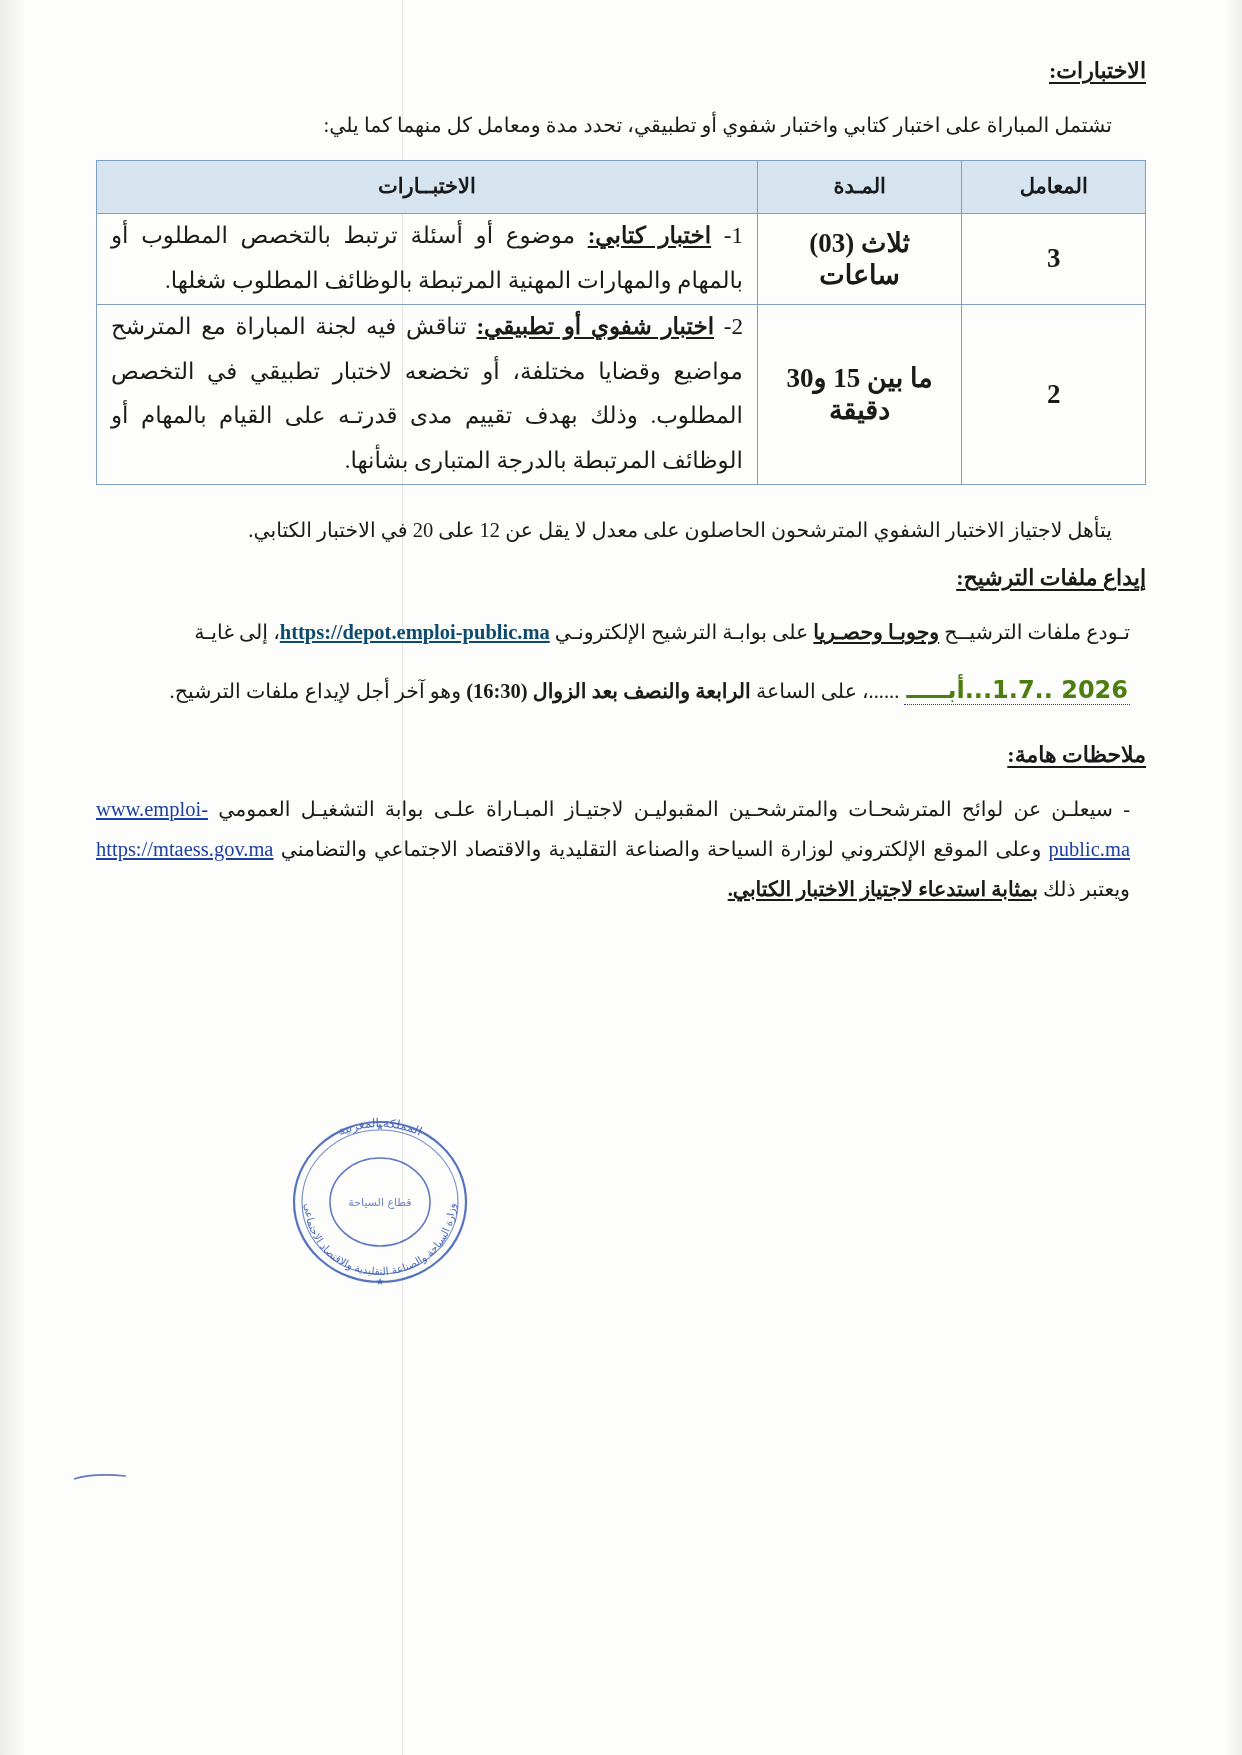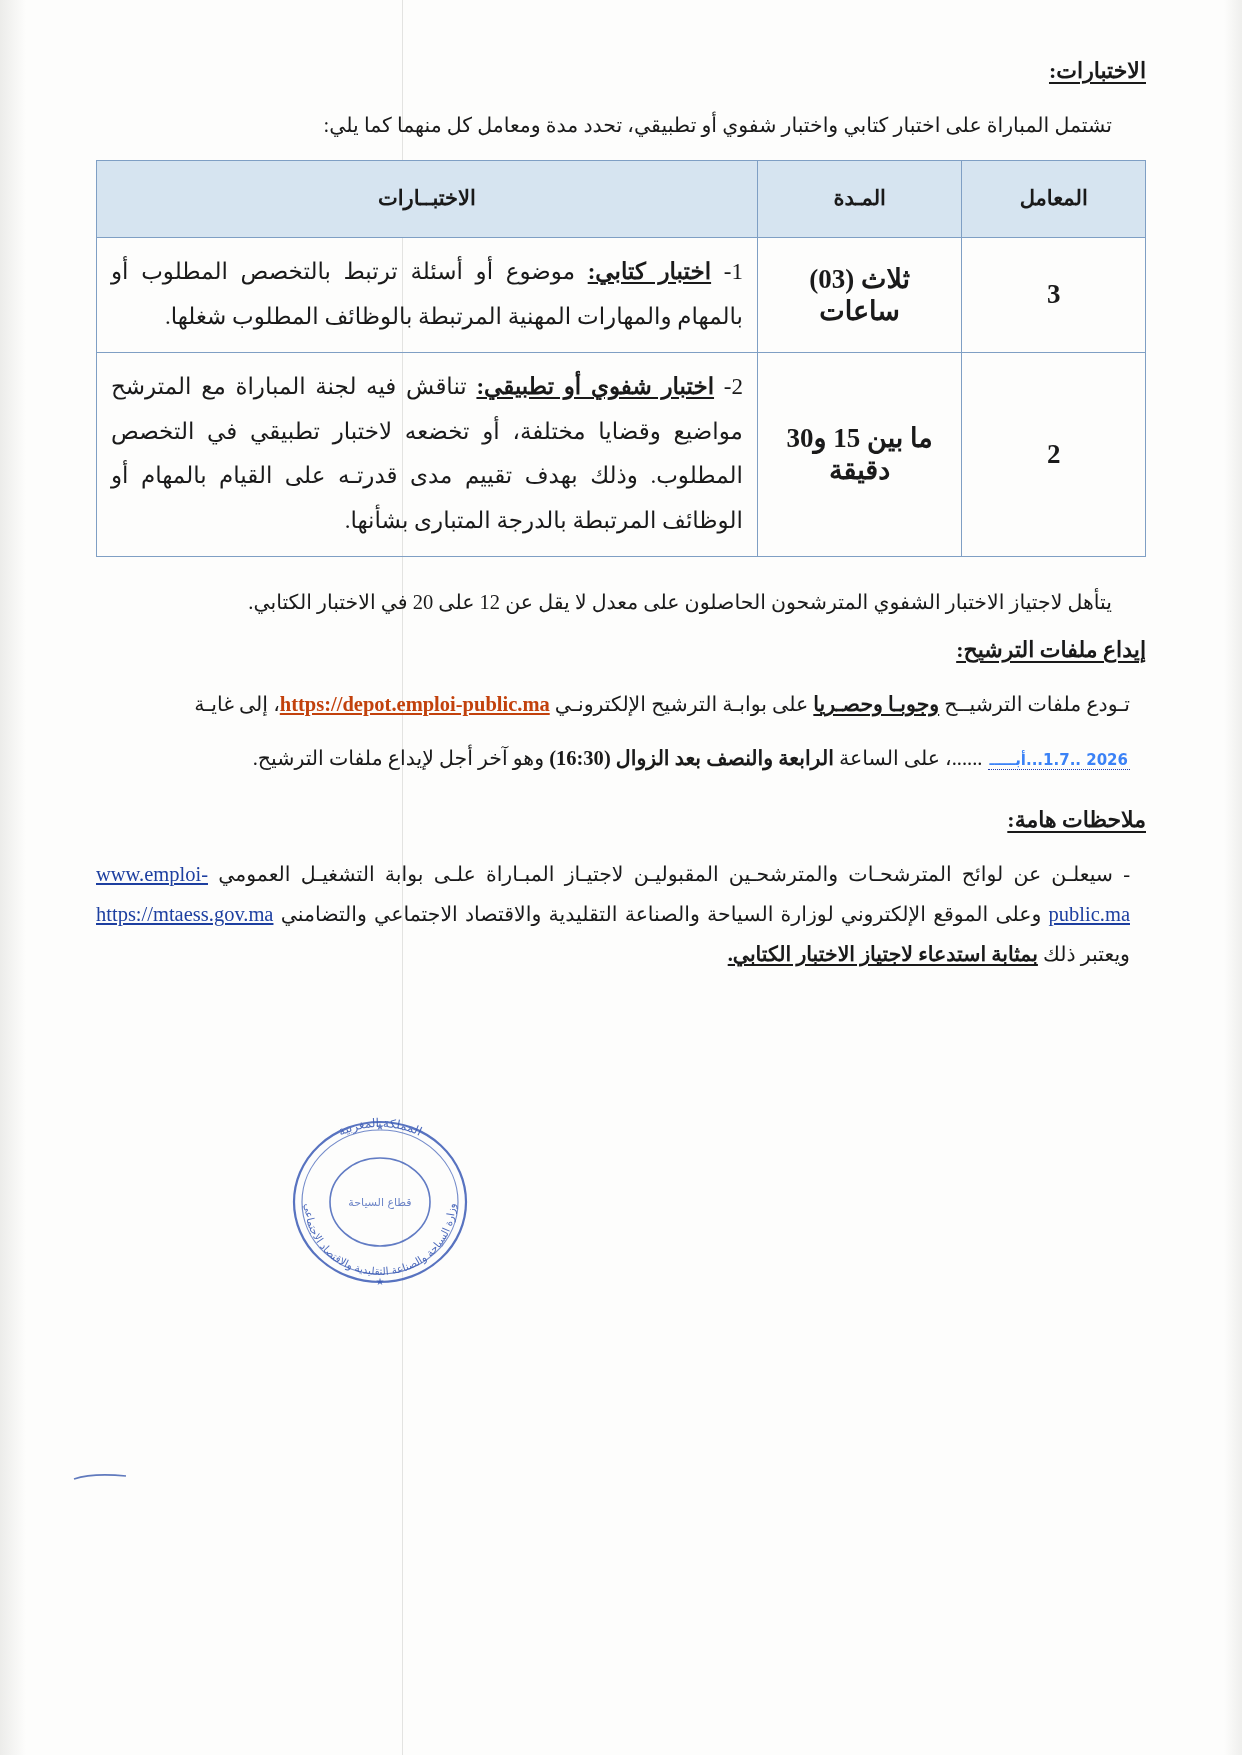--- a/index.html
+++ b/index.html
@@ -69,21 +69,21 @@
   }
   
   table.exams {
     width: 100%;
     border-collapse: collapse;
     margin: 14px 0 26px 0;
     table-layout: fixed;
   }
   table.exams th, table.exams td {
     border: 1px solid #7f9fc4;
-    padding: 12px 14px;
+    padding: 0 14px;
     vertical-align: middle;
   }
   table.exams thead th {
     background: #d6e4f0;
     font-size: 21px;
     font-weight: bold;
     text-align: center;
     height: 52px;
   }
   col.c-coef { width: 17.5%; }
@@ -114,33 +114,33 @@
   .bold { font-weight: bold; }
   .link {
     color: #1d3fa0;
     text-decoration: underline;
     text-underline-offset: 2px;
     direction: ltr;
     unicode-bidi: embed;
     font-family: "Liberation Serif", serif;
   }
   .link-blue {
-    color: #c2410c;
+    color: #0c4a6e;
     font-weight: bold;
     text-decoration: underline;
     text-underline-offset: 2px;
     direction: ltr;
     unicode-bidi: embed;
   }
   .handwritten-date {
-    color: #3b82f6;
+    color: #4d7c0f;
     font-family: "DejaVu Sans", sans-serif;
     font-weight: bold;
     letter-spacing: 1px;
-    font-size: 15px;
+    font-size: 24px;
     border-bottom: 1px dotted #1c39a8;
     padding: 0 2px;
   }
   .dots { letter-spacing: 2px; }
   
   .stamp {
     position: absolute;
     left: 260px;
     top: 1100px;
     width: 240px;

